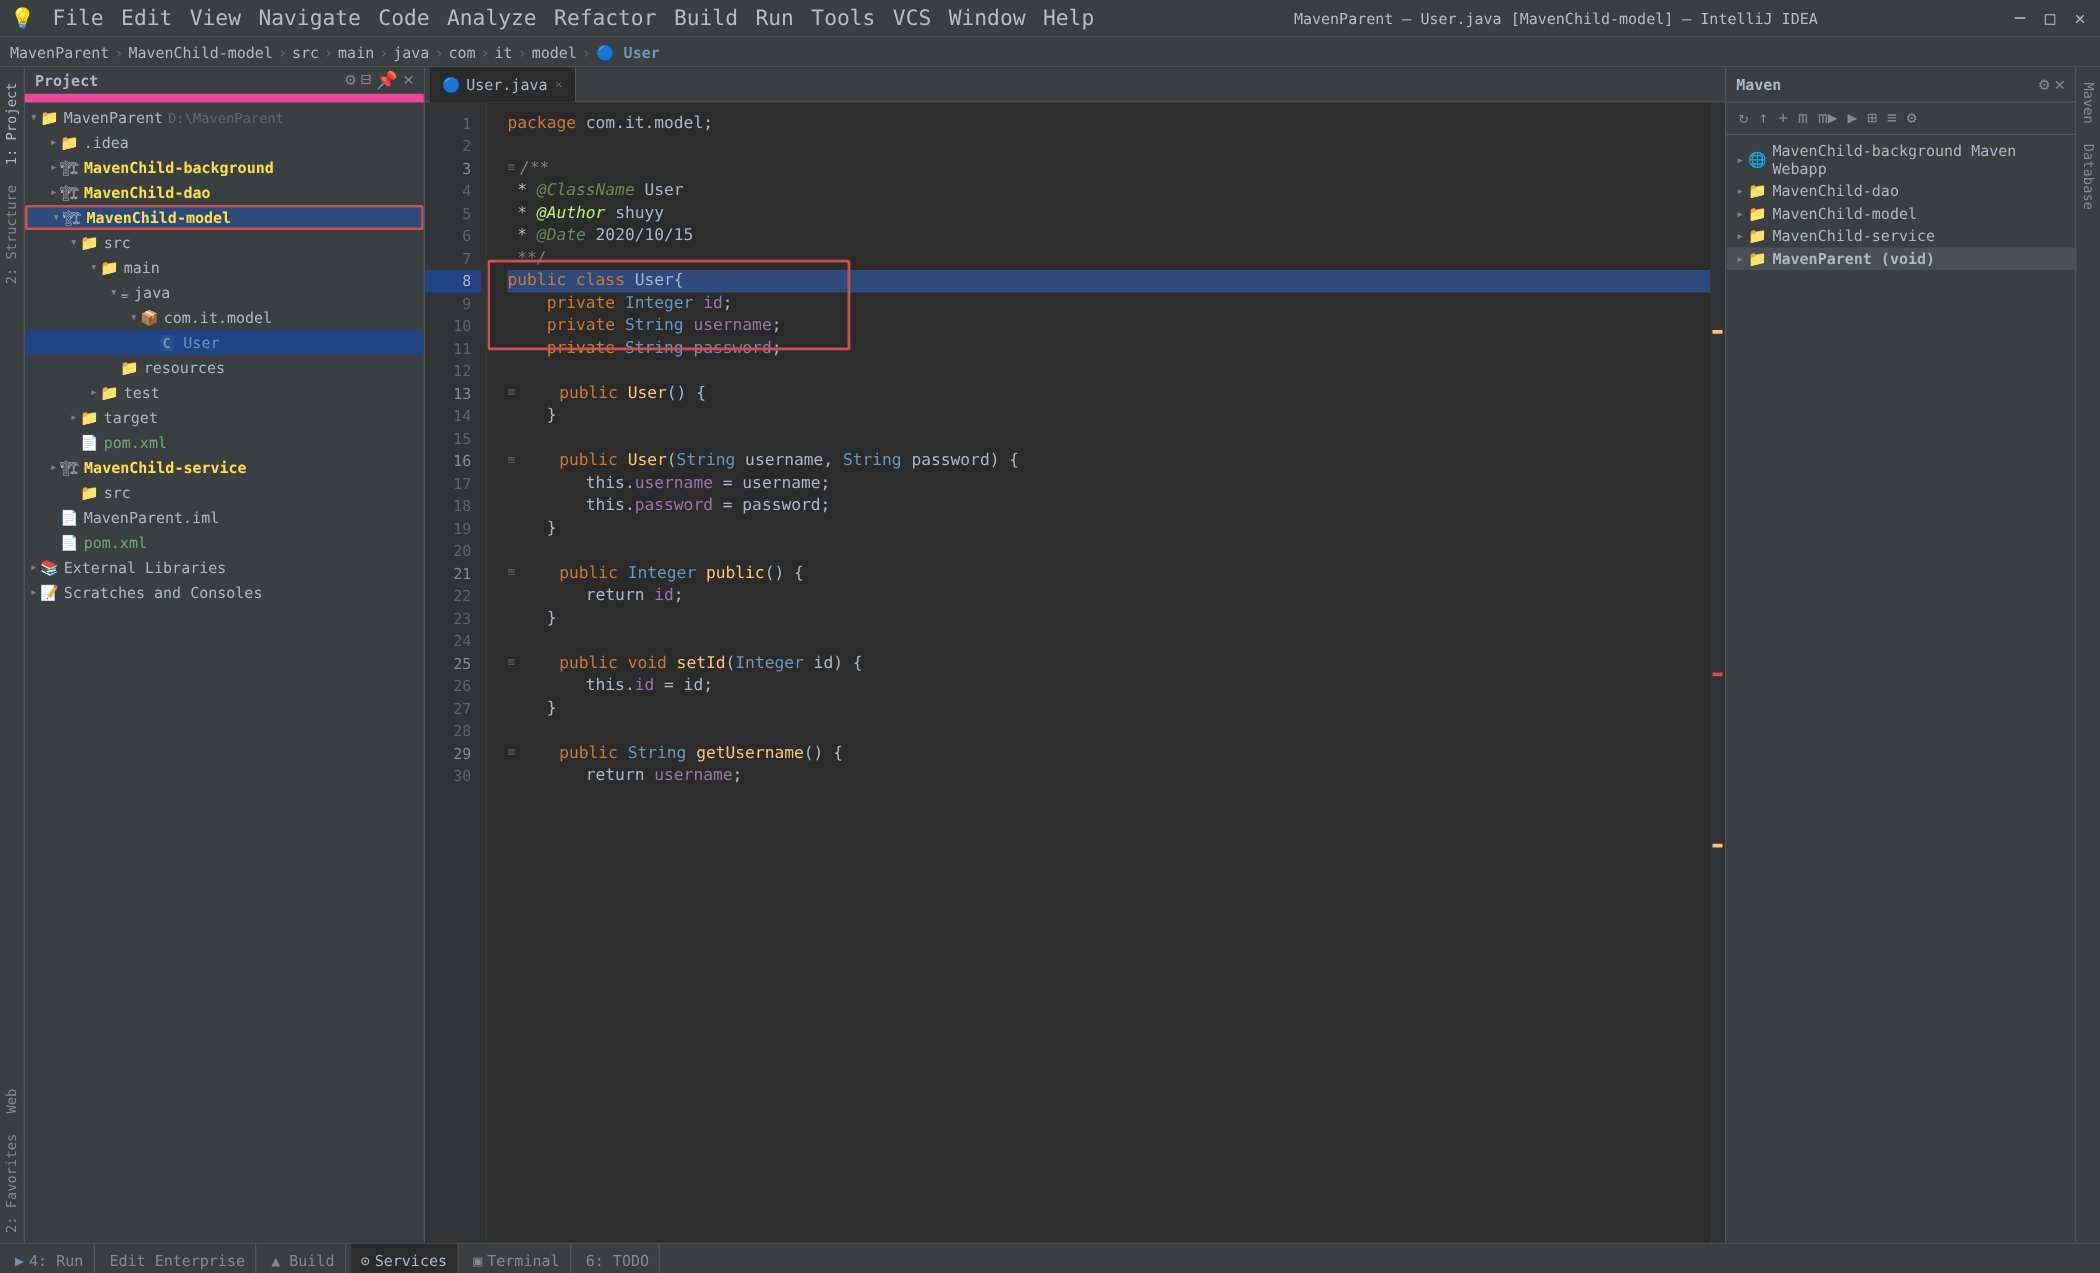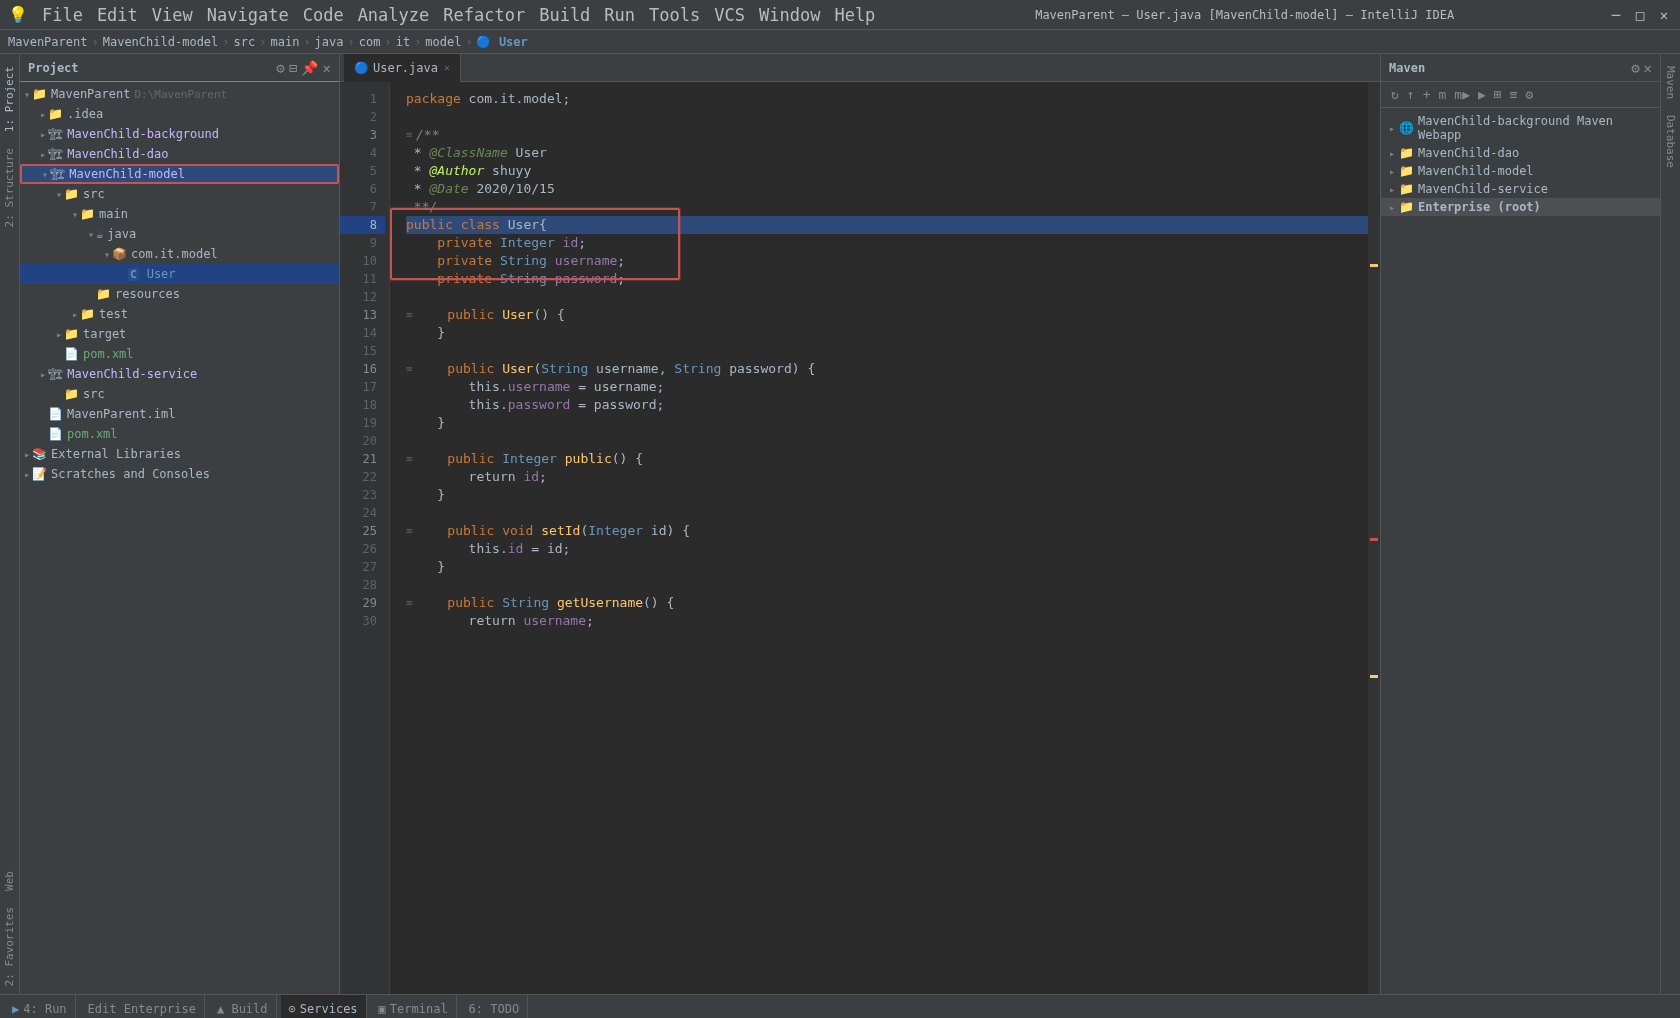--- a/index.html
+++ b/index.html
@@ -38,39 +38,39 @@
     .left-tab { writing-mode: vertical-lr; transform: rotate(180deg); font-size: 11px; padding: 8px 2px; cursor: pointer; color: #888; white-space: nowrap; }
     .left-tab.active { color: #a9b7c6; }
 
     
     #project-panel {
       width: 320px; background: #3c3f41; display: flex; flex-direction: column;
       border-right: 1px solid #555;
     }
     #project-header {
       display: flex; align-items: center; justify-content: space-between;
-      padding: 4px 8px; background: #3c3f41; border-bottom: 1px solid #ec4899; height: 28px;
+      padding: 4px 8px; background: #3c3f41; border-bottom: 7px solid #ec4899; height: 28px;
     }
     #project-header-title { font-size: 12px; color: #a9b7c6; font-weight: bold; }
     #project-header-icons { display: flex; gap: 4px; }
     .header-icon { cursor: pointer; color: #888; font-size: 14px; }
 
     #project-tree { flex: 1; overflow-y: auto; padding: 2px 0; }
     .tree-item {
       display: flex; align-items: center; padding: 1px 4px; cursor: pointer;
       font-size: 12px; white-space: nowrap; height: 20px;
     }
     .tree-item.selected { background: #214283; }
     .tree-item.highlighted { background: #2d4a7a; border: 1px solid #c75450; }
     .tree-indent { display: inline-block; }
     .tree-icon { margin-right: 4px; font-size: 12px; }
     .tree-label { color: #a9b7c6; }
     .tree-label.java { color: #6897bb; }
     .tree-label.xml { color: #6aab73; }
-    .tree-label.module { color: #c4b5fd; font-weight: normal; }
+    .tree-label.module { color: #fde047; font-weight: bold; }
     .tree-label.package { color: #a9b7c6; }
     .tree-arrow { color: #808080; margin-right: 2px; font-size: 10px; }
 
     
     #editor-area { flex: 1; display: flex; flex-direction: column; background: #2b2b2b; }
     #editor-tabs {
       display: flex; align-items: center; background: #3c3f41;
       border-bottom: 1px solid #555; height: 28px; padding-left: 4px;
     }
     .editor-tab {
@@ -521,21 +521,21 @@
         <span class="maven-label">MavenChild-model</span>
       </div>
       <div class="maven-item">
         <span class="maven-arrow">▸</span>
         <span class="maven-icon">📁</span>
         <span class="maven-label">MavenChild-service</span>
       </div>
       <div class="maven-item selected" style="background:#4c5052;">
         <span class="maven-arrow">▸</span>
         <span class="maven-icon">📁</span>
-        <span class="maven-label bold">Enterprise (root)</span>
+        <span class="maven-label bold">MavenParent (void)</span>
       </div>
     </div>
 
   </div>
 
   <div id="right-tabs">
     <div class="right-tab">Maven</div>
     <div class="right-tab">Database</div>
   </div>
 </div>

